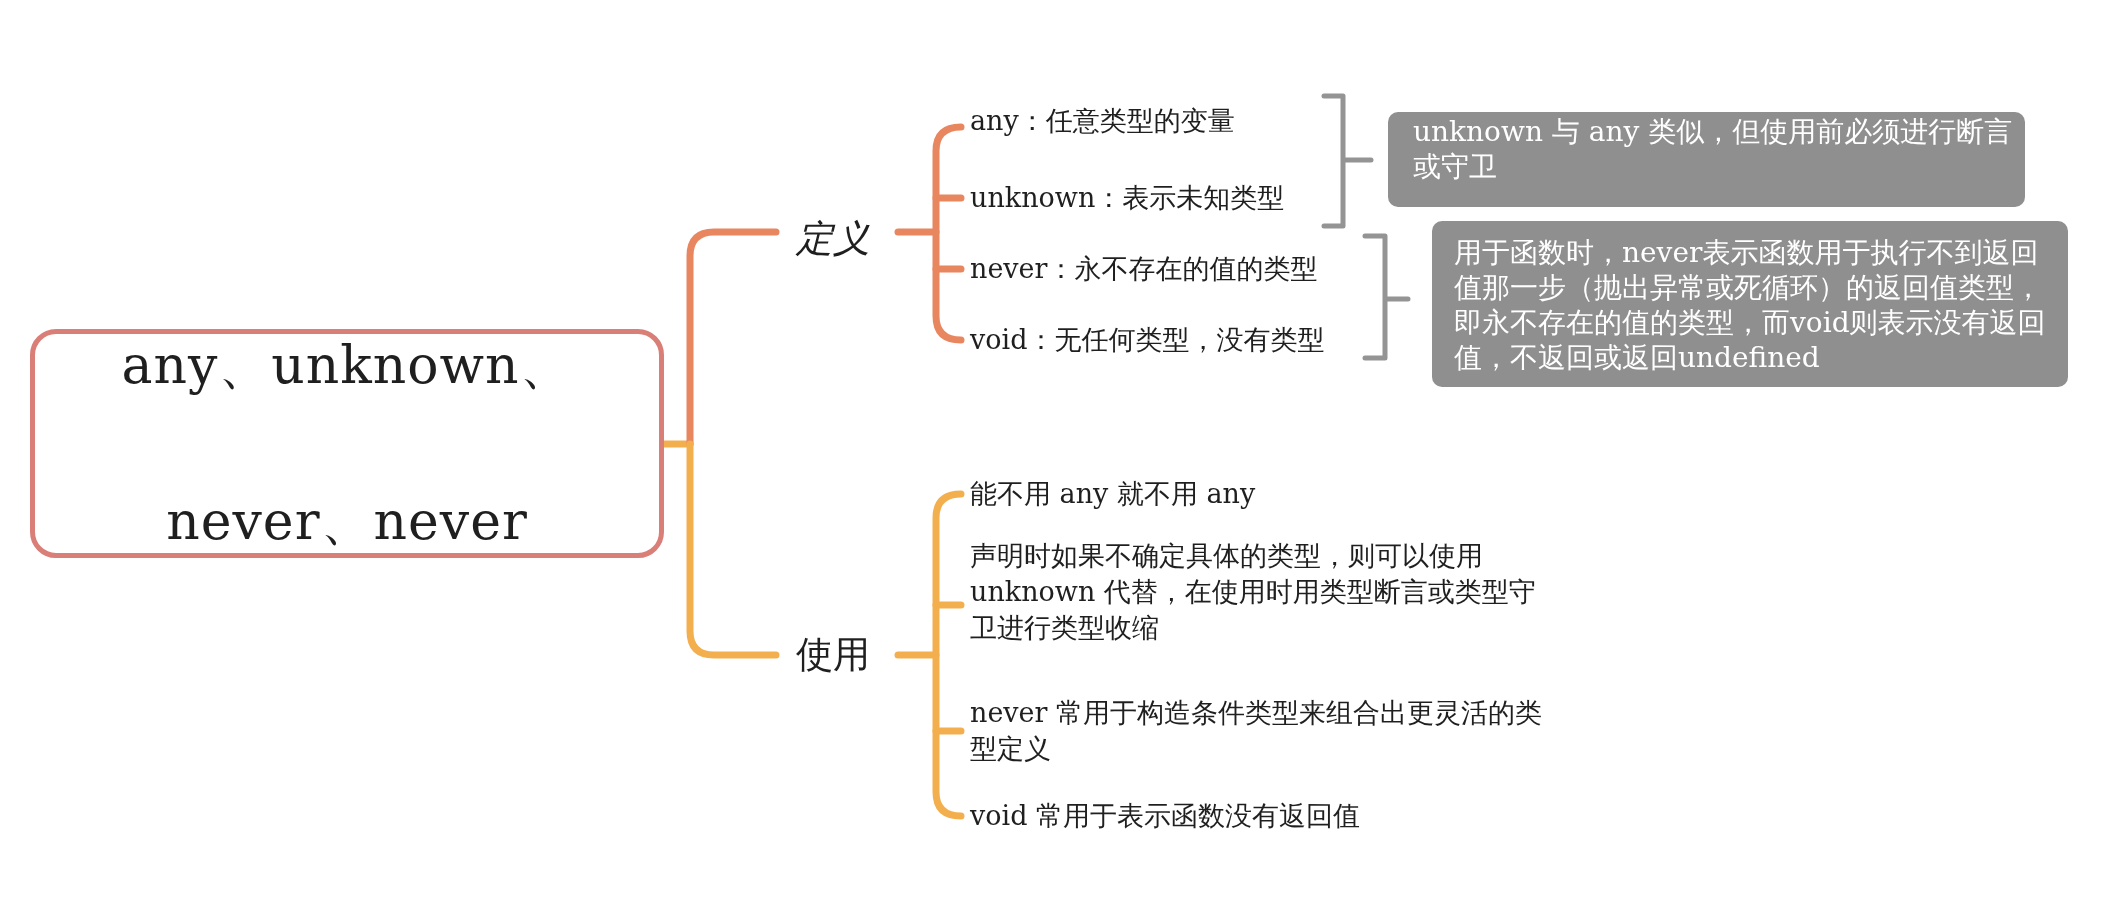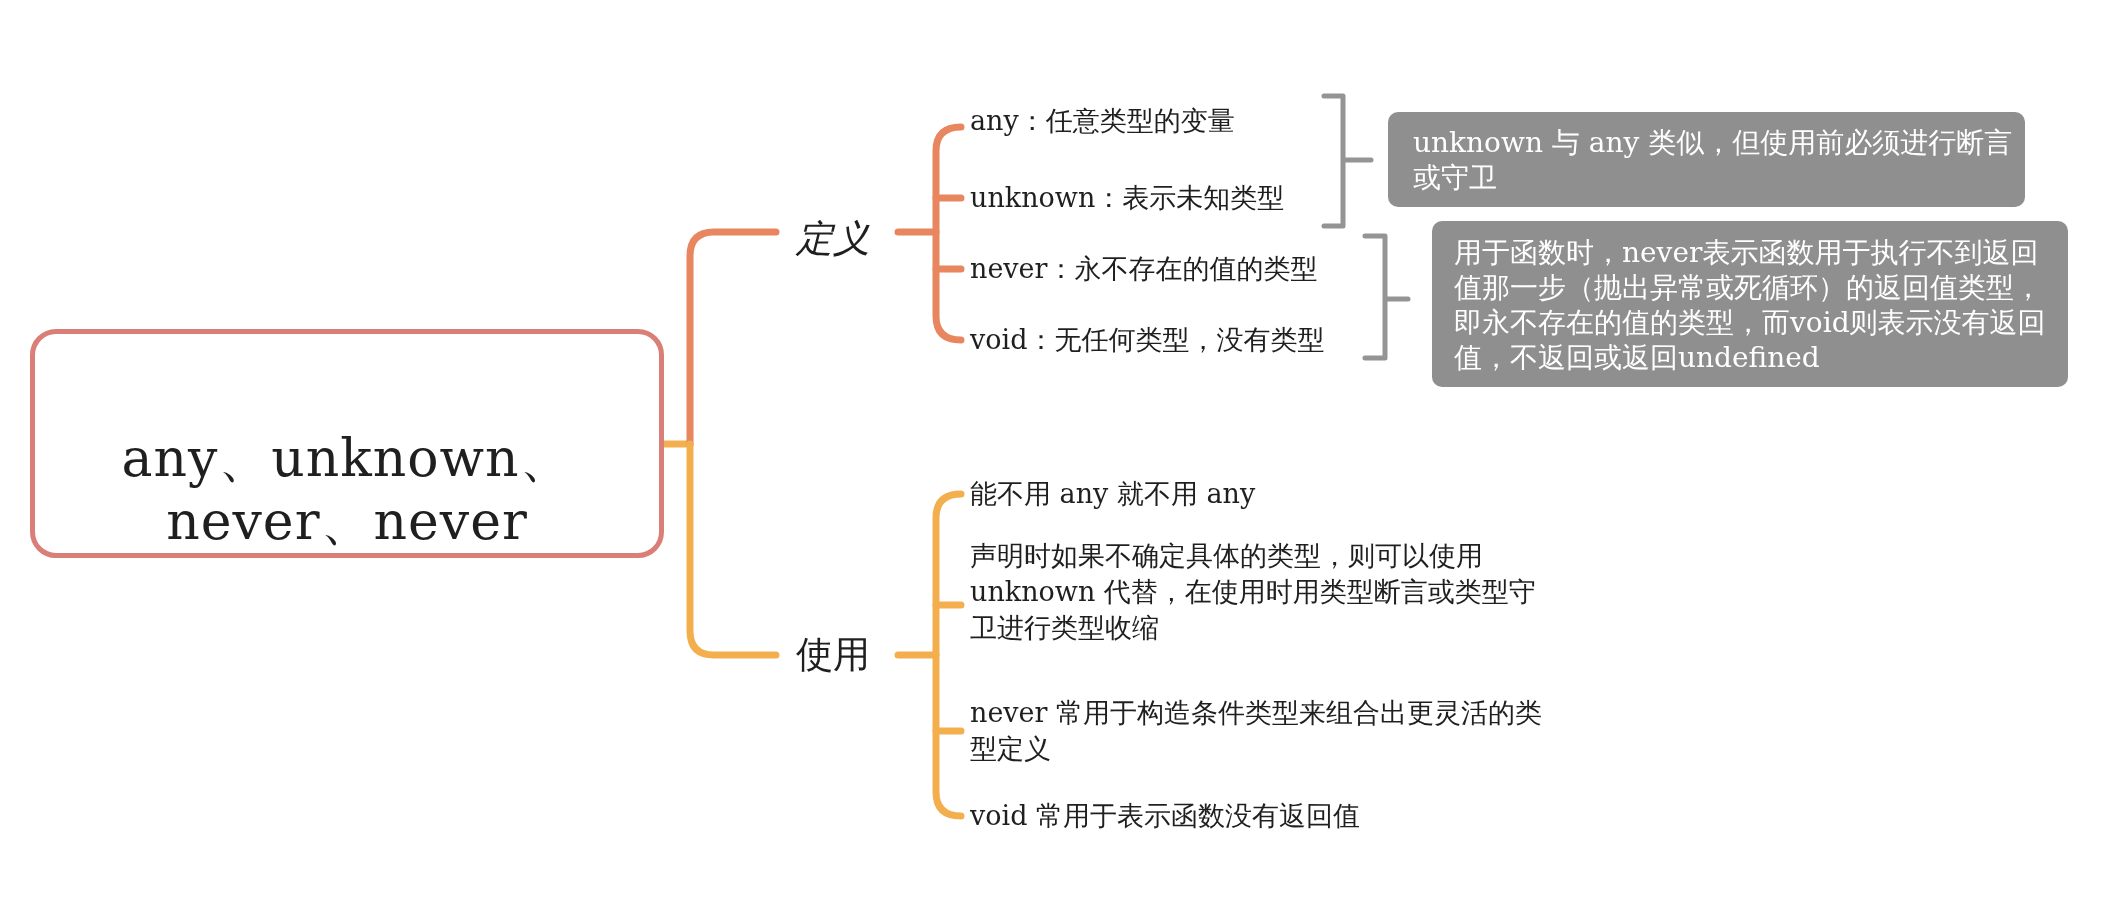--- a/index.html
+++ b/index.html
@@ -32,21 +32,21 @@
   .root-node {
     position: absolute;
     left: 30px; top: 329px;
     width: 634px; height: 229px;
     border: 5px solid var(--color-root-border);
     border-radius: 26px;
     background: #ffffff;
     display: flex;
     flex-direction: column;
     align-items: center;
-    justify-content: flex-end;
+    justify-content: space-between;
     font-size: 52px;
     line-height: 63px;
     letter-spacing: 1px;
     text-align: center;
   }
   .branch-label {
     position: absolute;
     left: 770px;
     width: 126px; height: 46px;
     font-size: 37px;
@@ -66,21 +66,21 @@
   .tline { white-space: nowrap; }
 
   .note-box {
     position: absolute;
     background: var(--color-note-bg);
     border-radius: 10px;
     color: var(--color-note-text);
     font-size: 28px;
     line-height: 35px;
   }
-  .note-box.note-1 { left: 1388px; top: 112px; width: 637px; height: 95px; padding: 13px 0 0 25px; }
+  .note-box.note-1 { left: 1388px; top: 112px; width: 637px; height: 95px; padding: 2px 0 0 25px; }
   .note-box.note-2 { left: 1432px; top: 221px; width: 636px; height: 166px; padding: 14px 0 16px 22px; }
 </style>
 </head>
 <body>
 
 <div class="canvas">
 
   <svg class="wires" viewBox="0 0 2104 920" xmlns="http://www.w3.org/2000/svg">
     <path class="wire-use" d="M 664 444 H 690"></path>
     <path class="wire-define" d="M 690 444 V 256 Q 690 232 714 232 H 776"></path>

